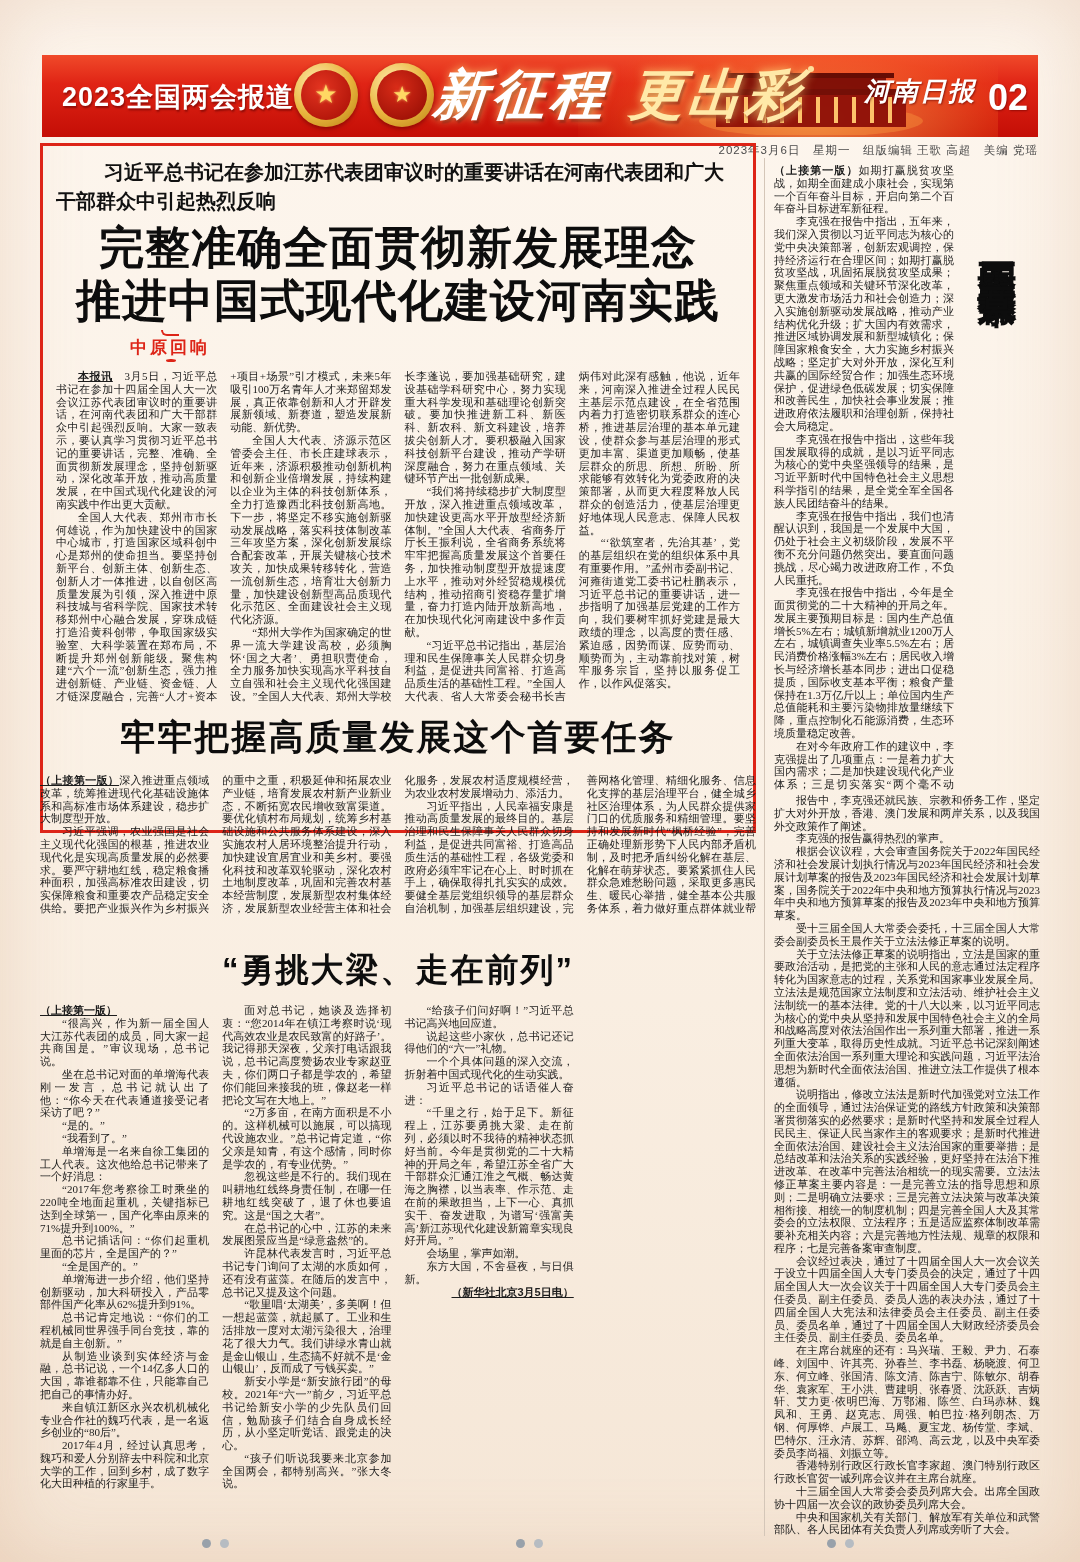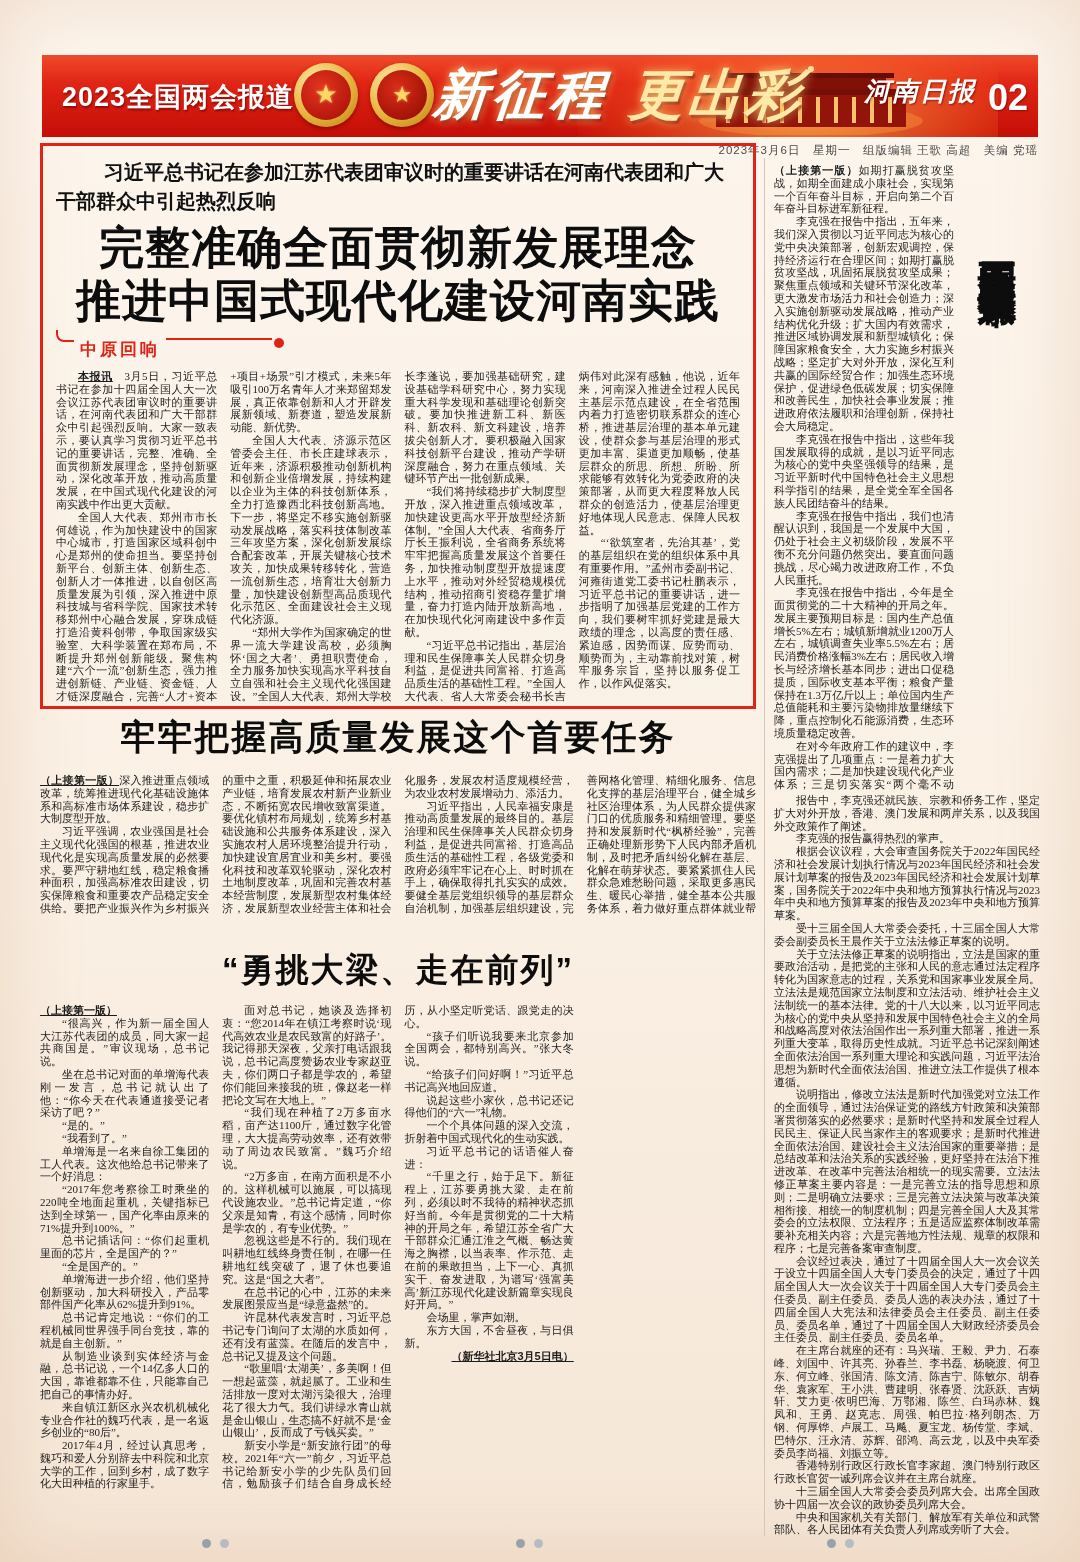--- a/index.html
+++ b/index.html
@@ -31,28 +31,28 @@
   .slogan .s2{color:#ffe9a8;margin-left:22px;}
   .hall{position:absolute;right:112px;bottom:2px;opacity:.95;}
   .masthead-name{position:absolute;right:62px;bottom:28px;font-family:"Liberation Serif",serif;
           font-style:italic;font-weight:bold;font-size:26px;color:#fff;letter-spacing:2px;
           text-shadow:1px 1px 2px rgba(90,0,0,.6);z-index:3;}
   .page-num{position:absolute;right:10px;bottom:18px;font-family:"Liberation Sans",sans-serif;
           font-size:36px;font-weight:bold;color:#fff;z-index:3;text-shadow:1px 1px 2px rgba(90,0,0,.5);}
   .dateline{position:absolute;right:42px;top:143px;font-family:"Liberation Sans",sans-serif;
           font-size:11.5px;color:#4a4a4a;letter-spacing:1px;}
   
-  .lead-box{position:absolute;left:40px;top:143px;width:716px;height:566px;box-sizing:border-box;
+  .lead-box{position:absolute;left:40px;top:143px;width:716px;height:690px;box-sizing:border-box;
           border:3px solid #dd2417;padding:10px 13px 8px;}
   .kicker{margin:2px 0 6px;font-size:20px;line-height:29px;font-weight:bold;color:#111;
           text-indent:2.4em;font-family:"Liberation Serif",serif;}
   .lead-box h1{margin:4px 0 10px;text-align:center;font-family:"Liberation Serif",serif;
           font-weight:400;font-size:45px;line-height:53px;color:#0d0d0d;letter-spacing:1px;
           -webkit-text-stroke:1.4px #0d0d0d;}
-  .zy-badge{display:flex;align-items:flex-start;width:228px;height:24px;margin:2px 0 8px;}
+  .zy-badge{display:flex;align-items:center;width:228px;height:24px;margin:2px 0 8px;flex-direction:column;}
   .zy-line-left{width:16px;height:10px;border-left:2px solid #dd2417;border-bottom:2px solid #dd2417;
           border-bottom-left-radius:8px;margin-top:-8px;}
   .zy-text{color:#dd2417;font-family:"Liberation Sans",sans-serif;font-weight:bold;
           font-size:17px;letter-spacing:3px;margin:0 6px;}
   .zy-line-right{flex:1;height:2px;background:#dd2417;}
   .zy-dot{width:10px;height:10px;border-radius:50%;background:#dd2417;margin-left:2px;}
   
   .cols{column-gap:13px;column-fill:auto;overflow:hidden;text-align:justify;
           font-size:11px;line-height:12.8px;color:#1c1c1c;}
   .cols4{column-count:4;}
@@ -181,21 +181,20 @@
         <p>单增海是一名来自徐工集团的工人代表。这次他给总书记带来了一个好消息：</p>
         <p>“2017年您考察徐工时乘坐的220吨全地面起重机，关键指标已达到全球第一，国产化率由原来的71%提升到100%。”</p>
         <p>总书记插话问：“你们起重机里面的芯片，全是国产的？”</p>
         <p>“全是国产的。”</p>
         <p>单增海进一步介绍，他们坚持创新驱动，加大科研投入，产品零部件国产化率从62%提升到91%。</p>
         <p>总书记肯定地说：“你们的工程机械同世界强手同台竞技，靠的就是自主创新。”</p>
         <p>从制造业谈到实体经济与金融，总书记说，一个14亿多人口的大国，靠谁都靠不住，只能靠自己把自己的事情办好。</p>
         <p>来自镇江新区永兴农机机械化专业合作社的魏巧代表，是一名返乡创业的“80后”。</p>
         <p>2017年4月，经过认真思考，魏巧和爱人分别辞去中科院和北京大学的工作，回到乡村，成了数字化大田种植的行家里手。</p>
         <p>面对总书记，她谈及选择初衷：“您2014年在镇江考察时说‘现代高效农业是农民致富的好路子’。我记得那天深夜，父亲打电话跟我说，总书记高度赞扬农业专家赵亚夫，你们两口子都是学农的，希望你们能回来接我的班，像赵老一样把论文写在大地上。”</p>
-        <p>“我们现在种植了2万多亩水稻，亩产达1100斤，通过数字化管理，大大提高劳动效率，还有效带动了周边农民致富。”魏巧介绍说。</p>
         <p>“2万多亩，在南方面积是不小的。这样机械可以施展，可以搞现代设施农业。”总书记肯定道，“你父亲是知青，有这个感情，同时你是学农的，有专业优势。”</p>
         <p>忽视这些是不行的。我们现在叫耕地红线终身责任制，在哪一任耕地红线突破了，退了休也要追究。这是“国之大者”。</p>
         <p>在总书记的心中，江苏的未来发展图景应当是“绿意盎然”的。</p>
         <p>许昆林代表发言时，习近平总书记专门询问了太湖的水质如何，还有没有蓝藻。在随后的发言中，总书记又提及这个问题。</p>
         <p>“歌里唱‘太湖美’，多美啊！但一想起蓝藻，就起腻了。工业和生活排放一度对太湖污染很大，治理花了很大力气。我们讲绿水青山就是金山银山，生态搞不好就不是‘金山银山’，反而成了亏钱买卖。”</p>
         <p>新安小学是“新安旅行团”的母校。2021年“六一”前夕，习近平总书记给新安小学的少先队员们回信，勉励孩子们结合自身成长经历，从小坚定听党话、跟党走的决心。</p>
         <p>“孩子们听说我要来北京参加全国两会，都特别高兴。”张大冬说。</p>
         <p>“给孩子们问好啊！”习近平总书记高兴地回应道。</p>
         <p>说起这些小家伙，总书记还记得他们的“六一”礼物。</p>
         <p>一个个具体问题的深入交流，折射着中国式现代化的生动实践。</p>

